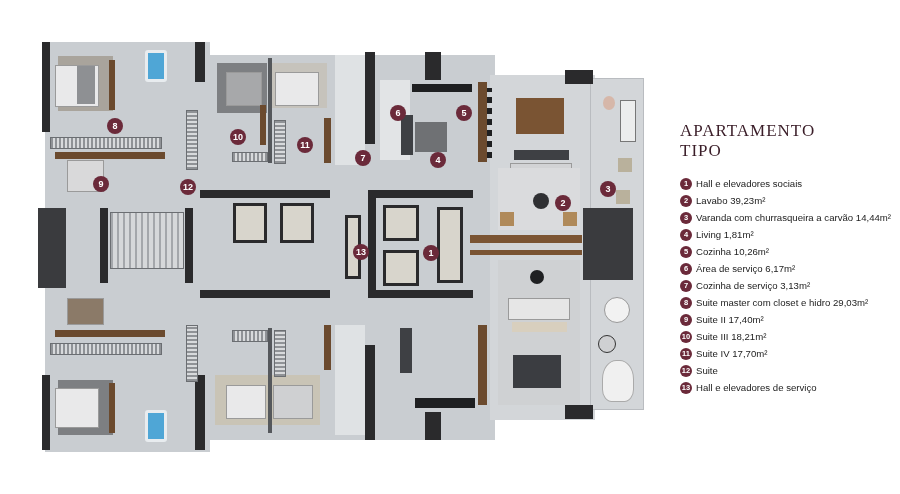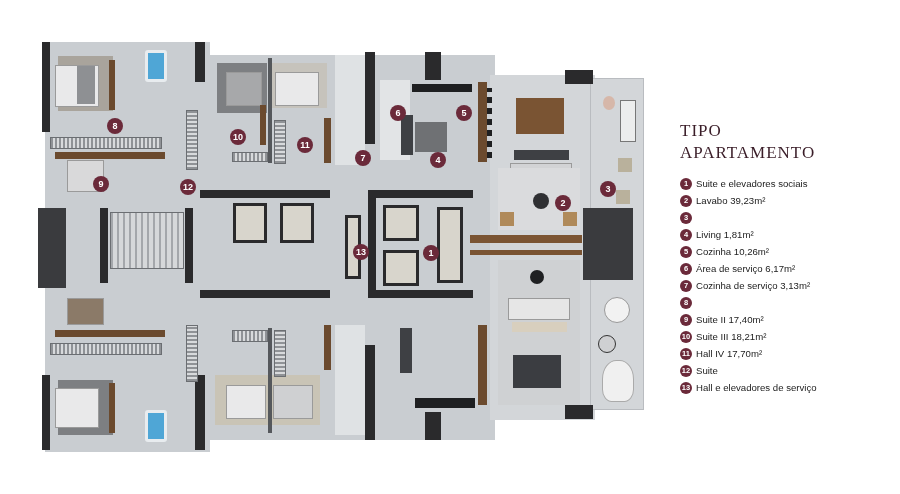--- a/index.html
+++ b/index.html
@@ -154,65 +154,67 @@
   <div class="badge" style="left:107px;top:118px;">8</div>
   <div class="badge" style="left:93px;top:176px;">9</div>
   <div class="badge" style="left:230px;top:129px;">10</div>
   <div class="badge" style="left:297px;top:137px;">11</div>
   <div class="badge" style="left:180px;top:179px;">12</div>
   <div class="badge" style="left:353px;top:244px;">13</div>
 </div>
 
 <div class="legend">
   <div class="title">
+    <div>APARTAMENTO</div>
     <div><span>TIPO</span><span class="sub"></span></div>
-    <div>APARTAMENTO</div>
   </div>
   <div class="items">
     <div class="item">
         <span class="num">1</span>
-        <span>Suite e elevadores sociais</span>
+        <span>Hall e elevadores sociais</span>
       </div>
     <div class="item">
         <span class="num">2</span>
         <span>Lavabo 39,23m²</span>
       </div>
     <div class="item">
         <span class="num">3</span>
+        <span>Varanda com churrasqueira a carvão 14,44m²</span>
       </div>
     <div class="item">
         <span class="num">4</span>
         <span>Living 1,81m²</span>
       </div>
     <div class="item">
         <span class="num">5</span>
         <span>Cozinha 10,26m²</span>
       </div>
     <div class="item">
         <span class="num">6</span>
         <span>Área de serviço 6,17m²</span>
       </div>
     <div class="item">
         <span class="num">7</span>
         <span>Cozinha de serviço 3,13m²</span>
       </div>
     <div class="item">
         <span class="num">8</span>
+        <span>Suite master com closet e hidro 29,03m²</span>
       </div>
     <div class="item">
         <span class="num">9</span>
         <span>Suite II  17,40m²</span>
       </div>
     <div class="item">
         <span class="num">10</span>
         <span>Suite III 18,21m²</span>
       </div>
     <div class="item">
         <span class="num">11</span>
-        <span>Hall IV  17,70m²</span>
+        <span>Suite IV  17,70m²</span>
       </div>
     <div class="item">
         <span class="num">12</span>
         <span>Suite</span>
       </div>
     <div class="item">
         <span class="num">13</span>
         <span>Hall e elevadores de serviço</span>
       </div>
   </div>

